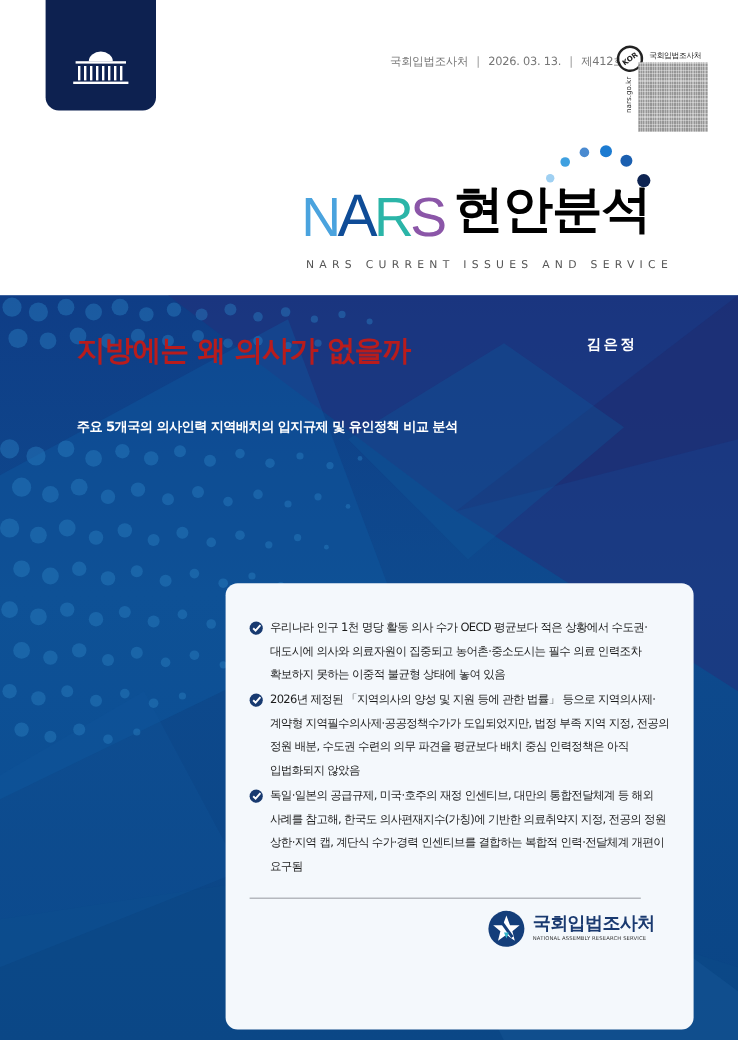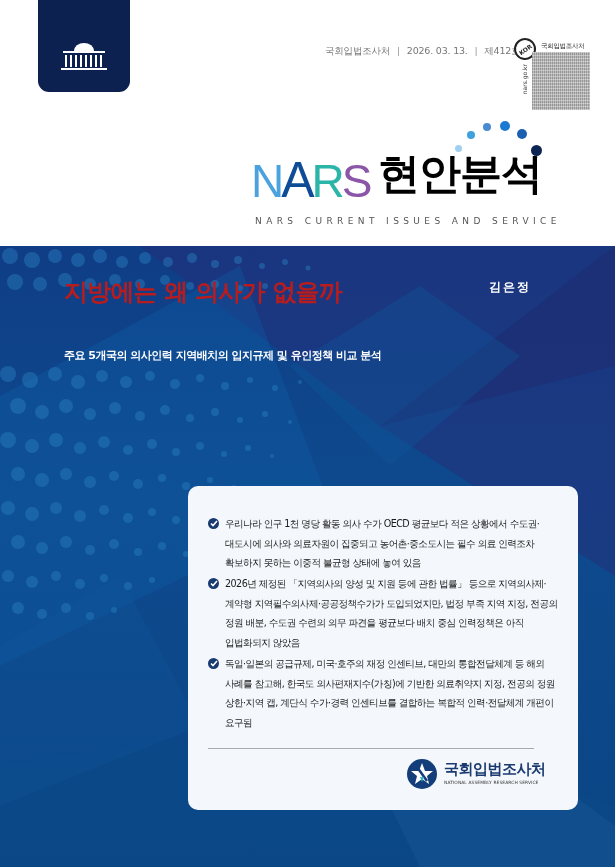--- a/index.html
+++ b/index.html
@@ -74,21 +74,21 @@
   .author {
     position: absolute; left: 489px; top: 279px; font-size: 12px; font-weight: bold;
     color: #ffffff; letter-spacing: 2px; white-space: nowrap;
   }
   .subtitle {
     position: absolute; left: 64px; top: 320px; font-size: 11px; font-weight: bold;
     color: #ffffff; letter-spacing: -0.5px; white-space: nowrap; margin-top: 28px;
   }
 
   .summary {
-    position: absolute; left: 188px; top: 486px; width: 390px; height: 324px;
+    position: absolute; left: 188px; top: 486px; width: 390px; height: 372px;
     background: #f4f8fc; border-radius: 10px;
   }
   .bullet { position: absolute; left: 20px; width: 352px; }
   .bullet .check {
     position: absolute; left: 0; top: 4px; width: 11px; height: 11px; border-radius: 50%;
     background: #183a70;
   }
   .bullet .check svg { position: absolute; left: 1.5px; top: 2px; }
   .bullet .txt {
     position: absolute; left: 17px; top: 0; width: 340px; font-size: 9.6px; line-height: 19.5px;

